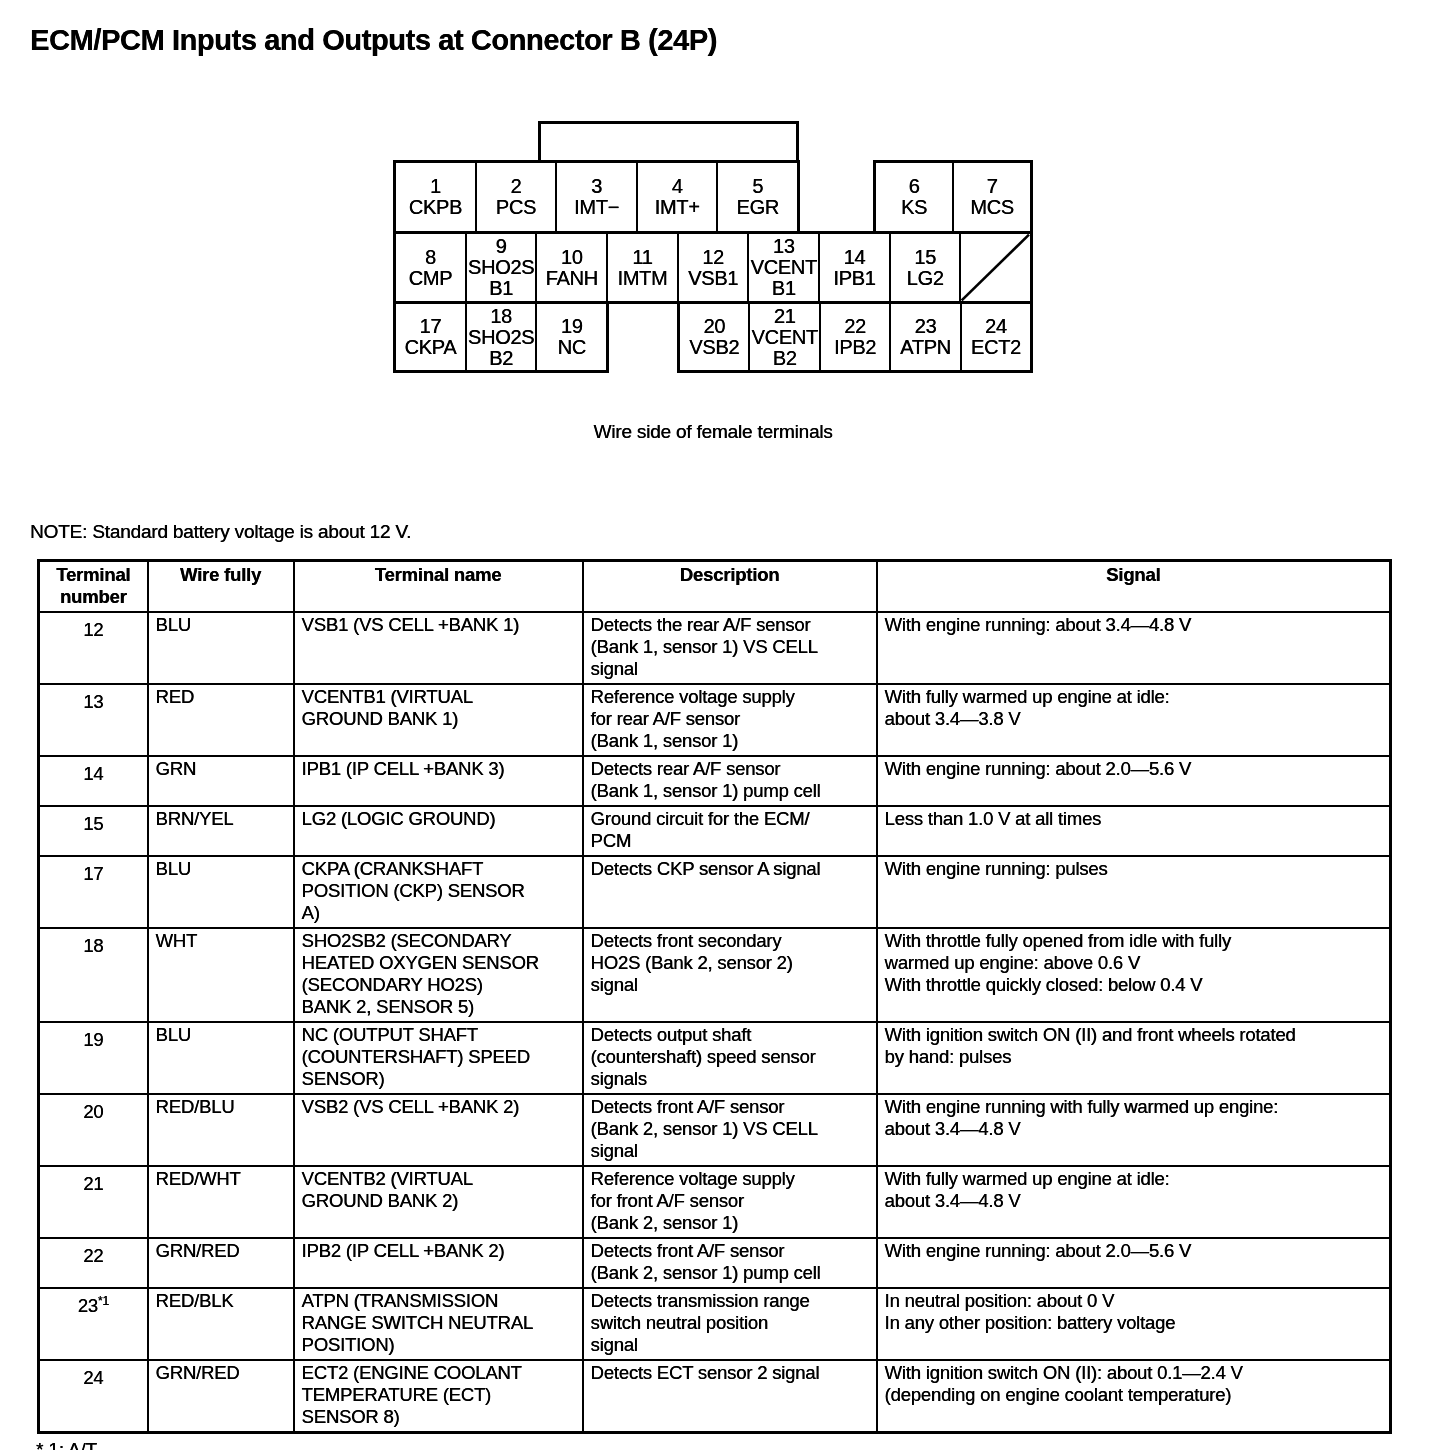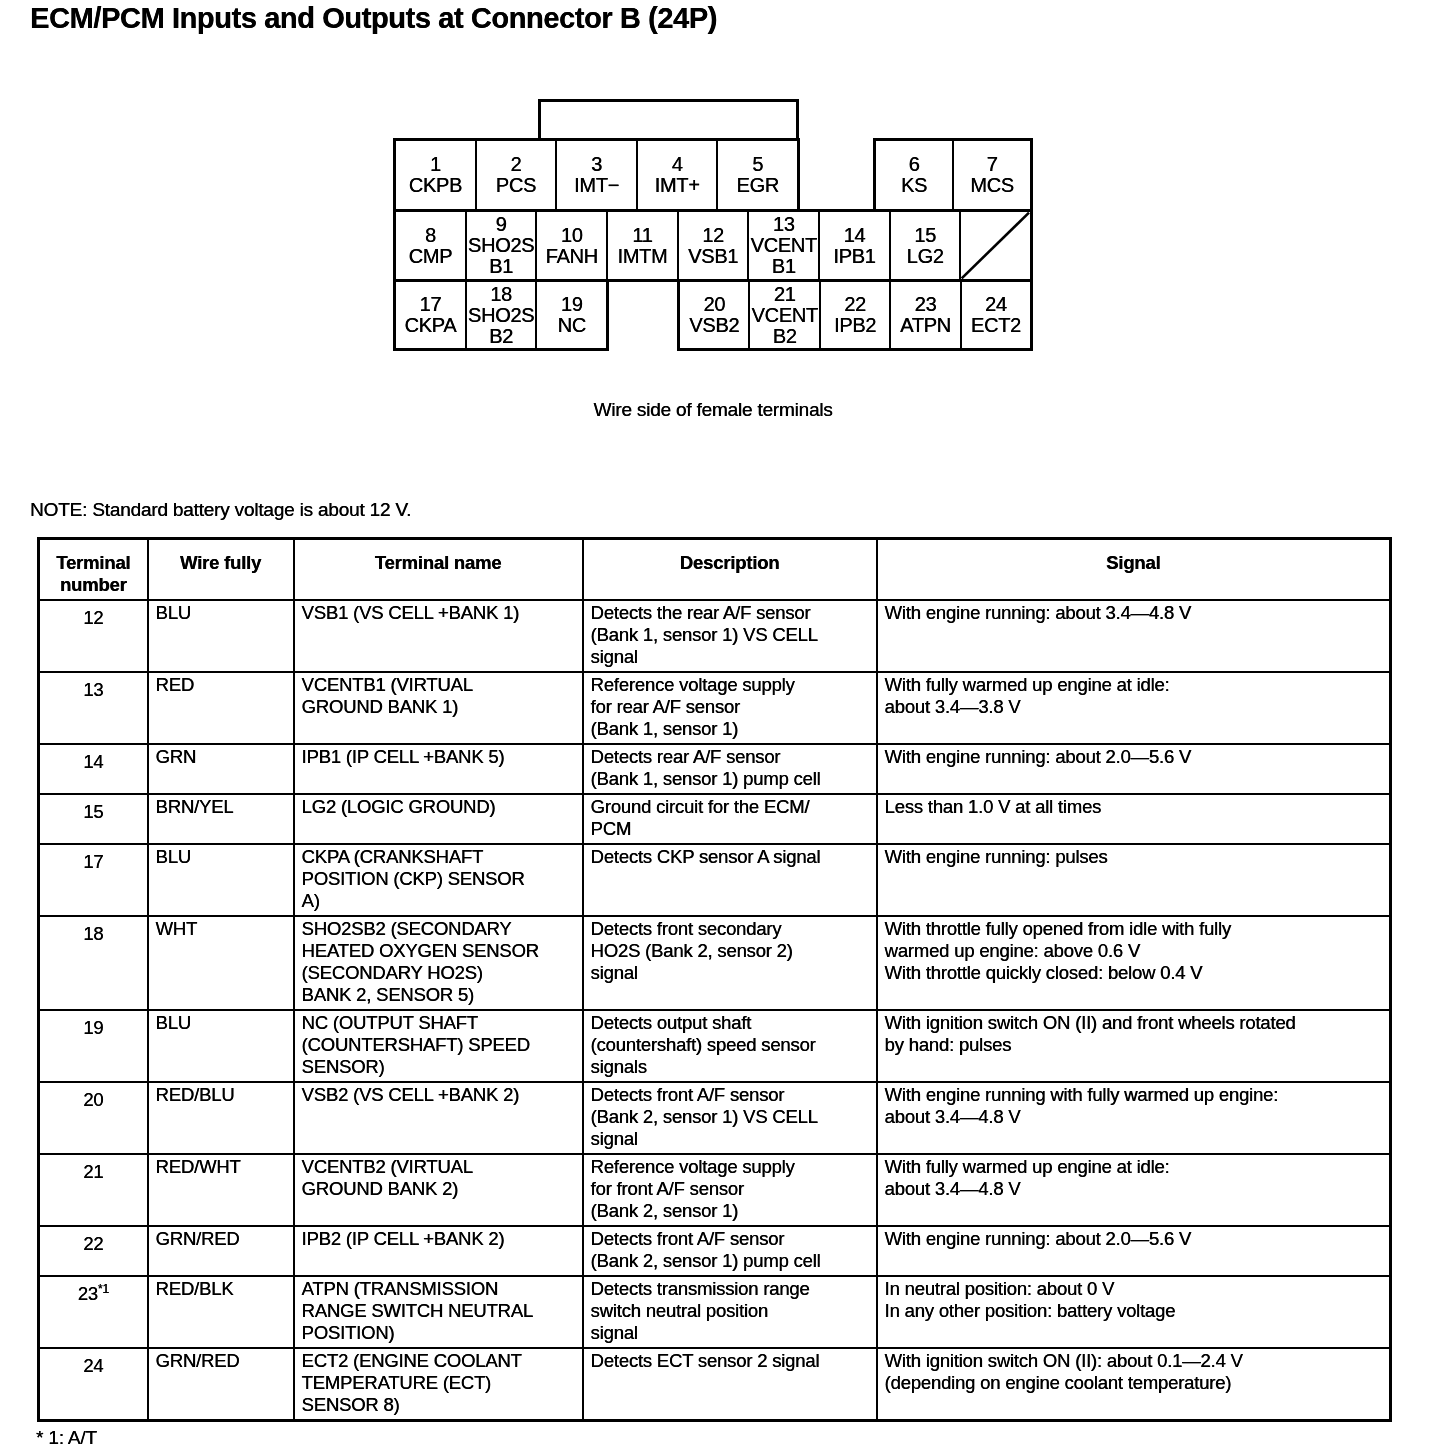--- a/index.html
+++ b/index.html
@@ -6,21 +6,21 @@
   html,body { background:#fff; }
   body {
     width:1440px; height:1450px; position:relative; overflow:hidden;
     color:#000; font-family:"Liberation Sans", sans-serif;
     -webkit-font-smoothing:antialiased;
   }
   .ink { text-shadow:0.35px 0 0 currentColor; }
 
   
   .page-title{
-    margin:2px 0 0 30px;
+    margin:24px 0 0 30px;
     font-size:29px; font-weight:bold; letter-spacing:-0.4px;
   }
 
   
   .connector{ position:relative; width:640px; height:252px; margin:64px 0 0 393px; }
   .cgroup{
     position:absolute; display:flex; background:#fff;
     border:3px solid #000;
   }
   .ctab{
@@ -54,21 +54,21 @@
     margin:16px 0 0 37px; width:1352px;
     border-collapse:collapse; table-layout:fixed;
     border:3px solid #000;
   }
   .pinout th, .pinout td{
     border:2px solid #000; vertical-align:top;
     font-size:18.5px; line-height:22px; letter-spacing:-0.2px;
     padding:1px 7px 3px 7px; white-space:pre-line;
     overflow:hidden;
   }
-  .pinout th{ font-weight:bold; text-align:center; padding-top:12px; }
+  .pinout th{ font-weight:bold; text-align:center; padding-top:2px; }
   .c-num{ text-align:center; }
   .c-wire{ text-align:left; }
   sup.fn{ font-size:12px; vertical-align:7px; }
 
   .footnote-line{ margin:5px 0 0 36px; font-size:19px; letter-spacing:-0.2px; }
 </style>
 </head>
 <body>
 
 <main>
@@ -165,21 +165,21 @@
 GROUND BANK 1)</td>
         <td class="ink">Reference voltage supply
 for rear A/F sensor
 (Bank 1, sensor 1)</td>
         <td class="ink">With fully warmed up engine at idle:
 about 3.4—3.8 V</td>
       </tr>
       <tr>
         <td class="c-num ink"><span>14</span><sup class="fn"></sup></td>
         <td class="c-wire ink">GRN</td>
-        <td class="ink">IPB1 (IP CELL +BANK 5)</td>
+        <td class="ink">IPB1 (IP CELL +BANK 3)</td>
         <td class="ink">Detects rear A/F sensor
 (Bank 1, sensor 1) pump cell</td>
         <td class="ink">With engine running: about 2.0—5.6 V</td>
       </tr>
       <tr>
         <td class="c-num ink"><span>15</span><sup class="fn"></sup></td>
         <td class="c-wire ink">BRN/YEL</td>
         <td class="ink">LG2 (LOGIC GROUND)</td>
         <td class="ink">Ground circuit for the ECM/
 PCM</td>

